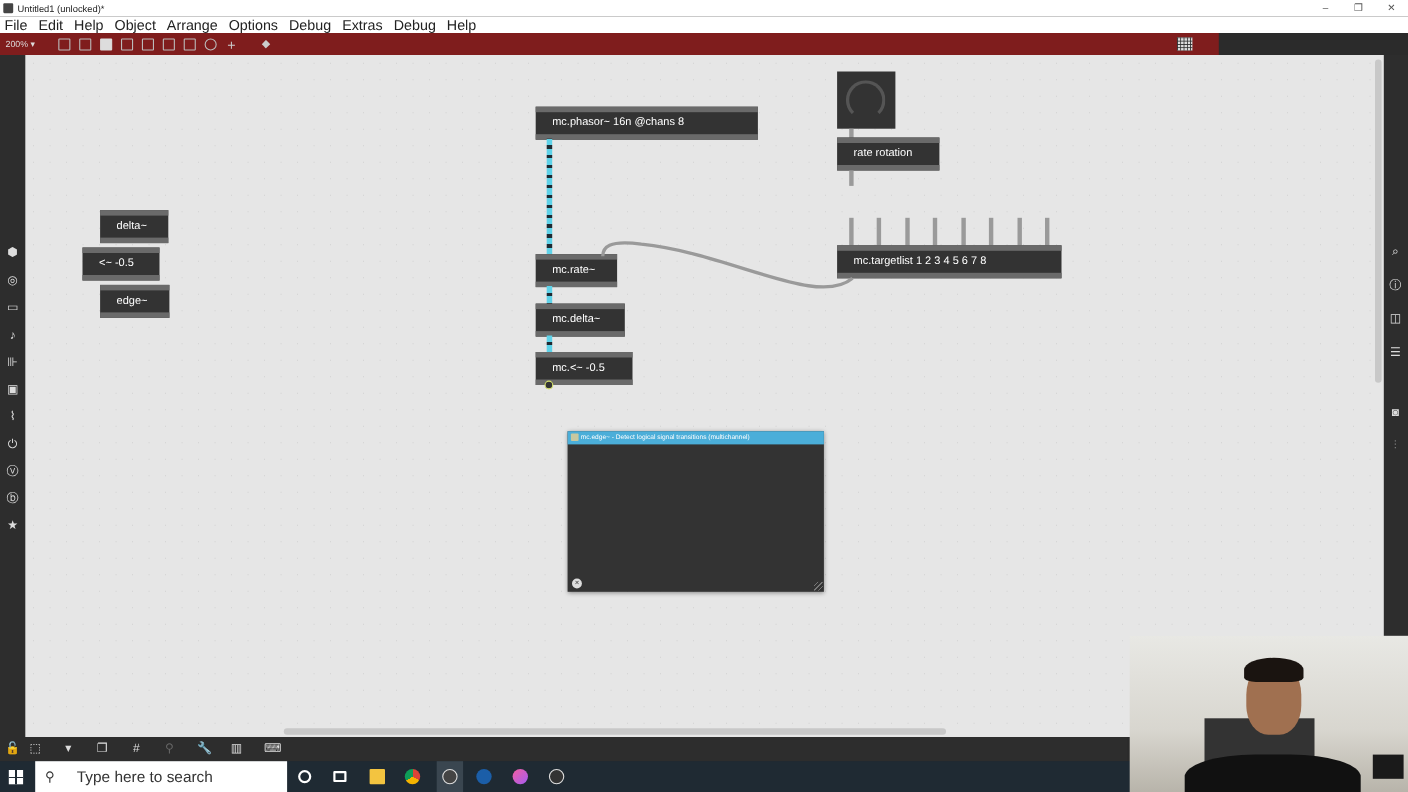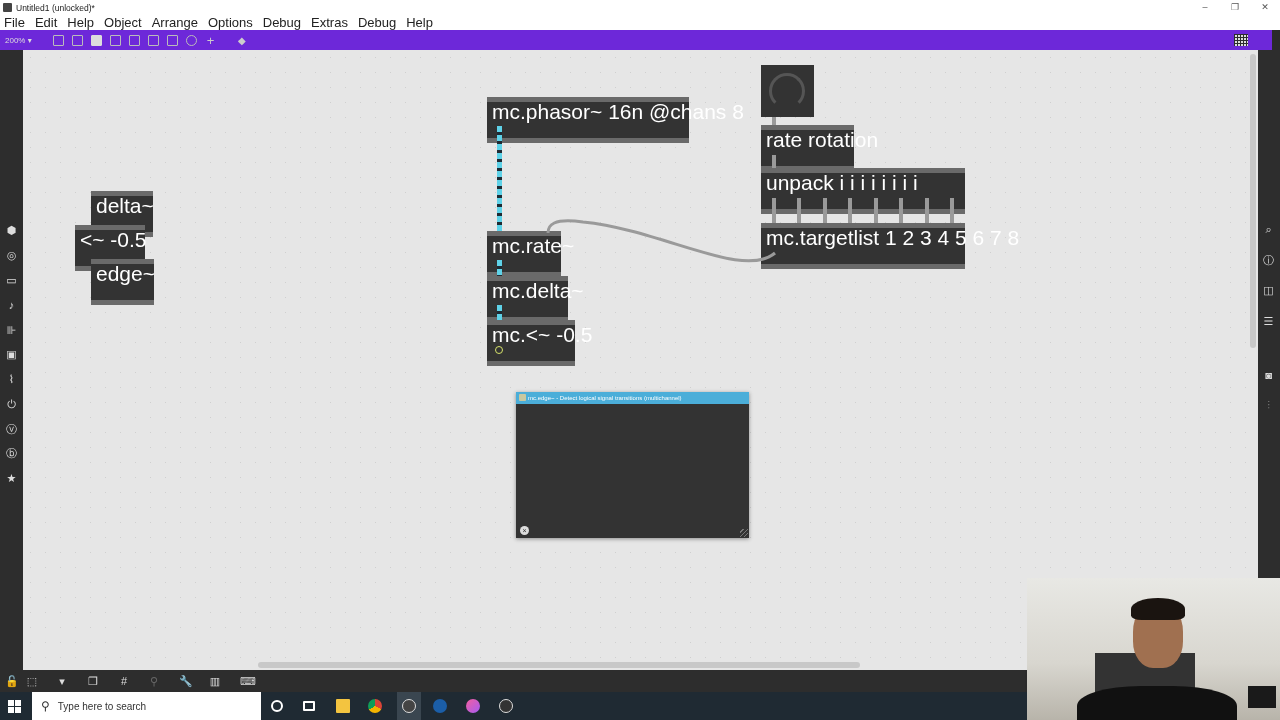--- a/index.html
+++ b/index.html
@@ -11,21 +11,21 @@
     .titlebar .app-icon { width: 9px; height: 9px; background: #444; margin-left: 3px; margin-right: 4px; border-radius: 1px; }
     .titlebar .title { font-size: 8.5px; color: #222; }
     .win-controls { position: absolute; right: 0; top: 0; height: 15px; display: flex; }
     .win-controls span { width: 30px; text-align: center; font-size: 9px; color: #555; line-height: 14px; }
 
     
     .menubar { position: absolute; left: 0; top: 15px; width: 1280px; height: 15px; background: #fff; display: flex; align-items: center; padding-left: 4px; }
     .menubar span { font-size: 13px; color: #222; margin-right: 10px; }
 
     
-    .toolbar { position: absolute; left: 0; top: 30px; width: 1272px; height: 20px; background: #6d28d9; display: flex; align-items: center; }
+    .toolbar { position: absolute; left: 0; top: 30px; width: 1108px; height: 20px; background: #7f1d1d; display: flex; align-items: center; }
     .zoom-sel { font-size: 8px; color: #ddd; margin-left: 5px; width: 40px; }
     .tb-icon { width: 11px; height: 11px; border: 1.5px solid #bbb; margin-right: 8px; border-radius: 1px; }
     .tb-icon.round { border-radius: 50%; }
     .tb-plus { color: #ccc; font-size: 13px; line-height: 11px; margin-right: 22px; width: 11px; text-align: center; }
     .tb-bucket { color: #ccc; font-size: 10px; }
     .grid-icon { position: absolute; right: 24px; top: 4px; width: 14px; height: 12px;
       background-image: linear-gradient(#2d2d2d 1px, transparent 1px), linear-gradient(90deg, #2d2d2d 1px, transparent 1px);
       background-size: 3px 3px; background-color: #ddd; }
 
     
@@ -36,21 +36,21 @@
     .rightbar { position: absolute; right: 0; top: 50px; width: 22px; height: 620px; background: #2d2d2d; }
     .rb-icon { position: absolute; left: 4px; width: 13px; height: 13px; color: #ddd; font-size: 11px; text-align: center; line-height: 13px; }
 
     
     .canvas { position: absolute; left: 23px; top: 50px; width: 1235px; height: 620px; background-color: #e6e6e6;
       background-image: radial-gradient(#cfcfcf 0.6px, transparent 0.7px); background-size: 15px 15px; }
     .vscroll { position: absolute; right: 2px; top: 4px; width: 6px; height: 294px; background: #c8c8c8; border-radius: 3px; }
     .hscroll { position: absolute; left: 235px; bottom: 2px; width: 602px; height: 6px; background: #c8c8c8; border-radius: 3px; }
 
     
-    .obj { position: absolute; background: #333; border-top: 5px solid #6a6a6a; border-bottom: 5px solid #6a6a6a; color: #fff; font-size: 21px; padding-left: 5px; line-height: 20px; height: 46px; white-space: nowrap; }
+    .obj { position: absolute; background: #333; border-top: 5px solid #6a6a6a; border-bottom: 5px solid #6a6a6a; color: #fff; font-size: 10px; padding-left: 15px; line-height: 20px; height: 30px; white-space: nowrap; }
     .inlet, .outlet { position: absolute; width: 8px; height: 8px; border-radius: 50%; background: #999; }
     .outlet.yel { background: #333; border: 1.5px solid #d6e36a; }
 
     .dial { position: absolute; left: 738px; top: 15px; width: 53px; height: 52px; background: #333; }
     .dial-arc { position: absolute; left: 8px; top: 8px; width: 36px; height: 36px; border-radius: 50%; border: 3px solid #555; border-bottom-color: transparent; }
 
     .cord { position: absolute; }
     .mc-cord { position: absolute; width: 5px; background: repeating-linear-gradient(#5fd2e8 0 6px, #1e2a33 6px 9px); }
     .grey-cord { position: absolute; width: 4px; background: #9a9a9a; }
 
@@ -64,21 +64,21 @@
     
     .bottombar { position: absolute; left: 0; top: 670px; width: 1025px; height: 22px; background: #2d2d2d; }
     .bb-icon { position: absolute; top: 5px; width: 12px; height: 12px; color: #ddd; font-size: 11px; line-height: 12px; text-align: center; }
 
     
     .taskbar { position: absolute; left: 0; top: 692px; width: 1280px; height: 28px; background: #1f2a33; }
     .start { position: absolute; left: 8px; top: 8px; width: 13px; height: 13px;
       background: linear-gradient(90deg, transparent 6px, #1f2a33 6px 7px, transparent 7px), linear-gradient(transparent 6px, #1f2a33 6px 7px, transparent 7px), #fff; }
     .searchbox { position: absolute; left: 32px; top: 0; width: 229px; height: 28px; background: #fff; display: flex; align-items: center; }
     .searchbox .mag { font-size: 12px; color: #333; margin-left: 9px; margin-right: 8px; }
-    .searchbox .ph { font-size: 10px; color: #333; }
+    .searchbox .ph { font-size: 14px; color: #333; margin-left: 12px; }
     .tk-icon { position: absolute; top: 7px; width: 14px; height: 14px; border-radius: 50%; }
     .tk-active { position: absolute; left: 397px; top: 0; width: 24px; height: 28px; background: #3a4650; }
 
     
     .webcam { position: absolute; left: 1027px; top: 578px; width: 253px; height: 142px; background: linear-gradient(#e8e8e4, #d8d6cf 60%, #b8b4aa); overflow: hidden; }
     .wc-window { position: absolute; left: 68px; top: 75px; width: 100px; height: 45px; background: #333; }
     .wc-head { position: absolute; left: 106px; top: 24px; width: 50px; height: 66px; border-radius: 45% 45% 40% 40%; background: #a07050; }
     .wc-hair { position: absolute; left: 104px; top: 20px; width: 54px; height: 22px; border-radius: 50% 50% 20% 20%; background: #1a1410; }
     .wc-body { position: absolute; left: 50px; top: 108px; width: 160px; height: 50px; border-radius: 40% 40% 0 0; background: #111; }
     .wc-tv { position: absolute; right: 4px; top: 108px; width: 28px; height: 22px; background: #1a1a1a; }
@@ -186,23 +186,20 @@
     <div class="dial">
       <div class="dial-arc"></div>
     </div>
     <div class="grey-cord" style="left:749px;top:67px;height:10px"></div>
 
     <div class="obj" style="left:738px;top:75px;width:93px">
       <span>rate rotation</span>
     </div>
     <div class="grey-cord" style="left:749px;top:105px;height:14px"></div>
 
-    <div class="obj" style="left:738px;top:118px;width:204px">
-      <span>unpack i i i i i i i i</span>
-    </div>
     <div class="grey-cord" style="left:749px;top:148px;height:25px"></div>
     <div class="grey-cord" style="left:774px;top:148px;height:25px"></div>
     <div class="grey-cord" style="left:800px;top:148px;height:25px"></div>
     <div class="grey-cord" style="left:825px;top:148px;height:25px"></div>
     <div class="grey-cord" style="left:851px;top:148px;height:25px"></div>
     <div class="grey-cord" style="left:876px;top:148px;height:25px"></div>
     <div class="grey-cord" style="left:902px;top:148px;height:25px"></div>
     <div class="grey-cord" style="left:927px;top:148px;height:25px"></div>
 
     <div class="obj" style="left:738px;top:173px;width:204px">

